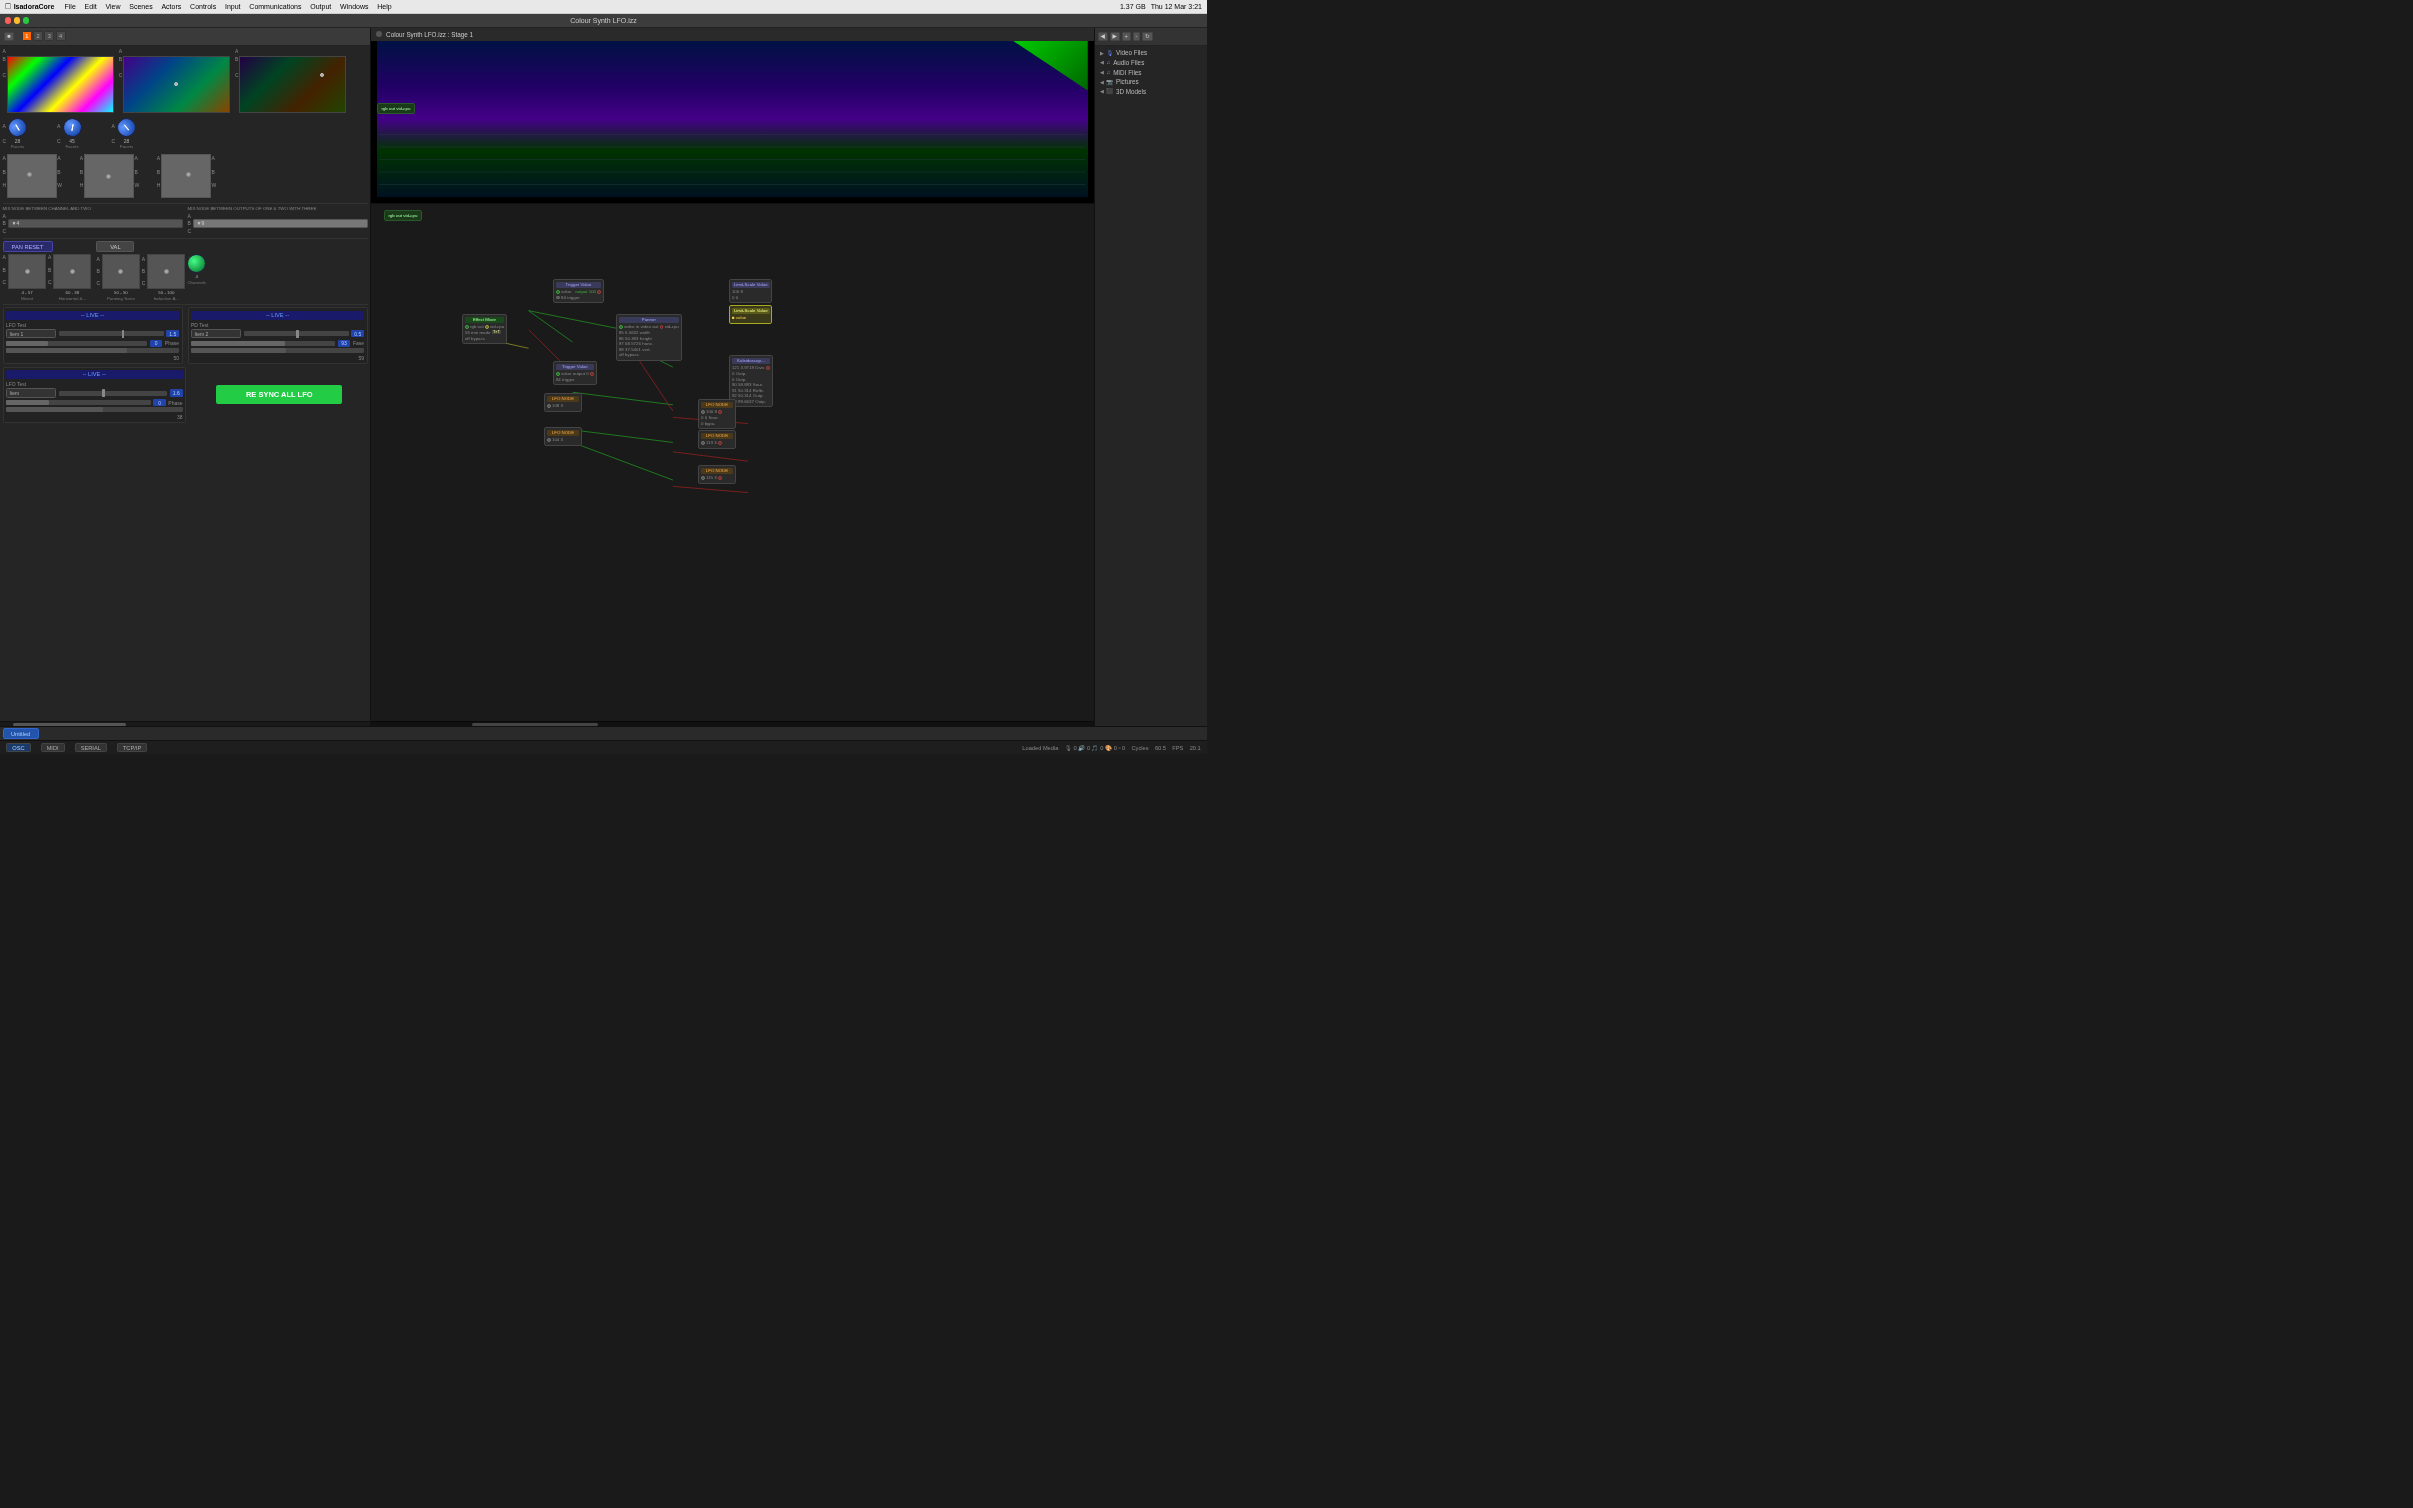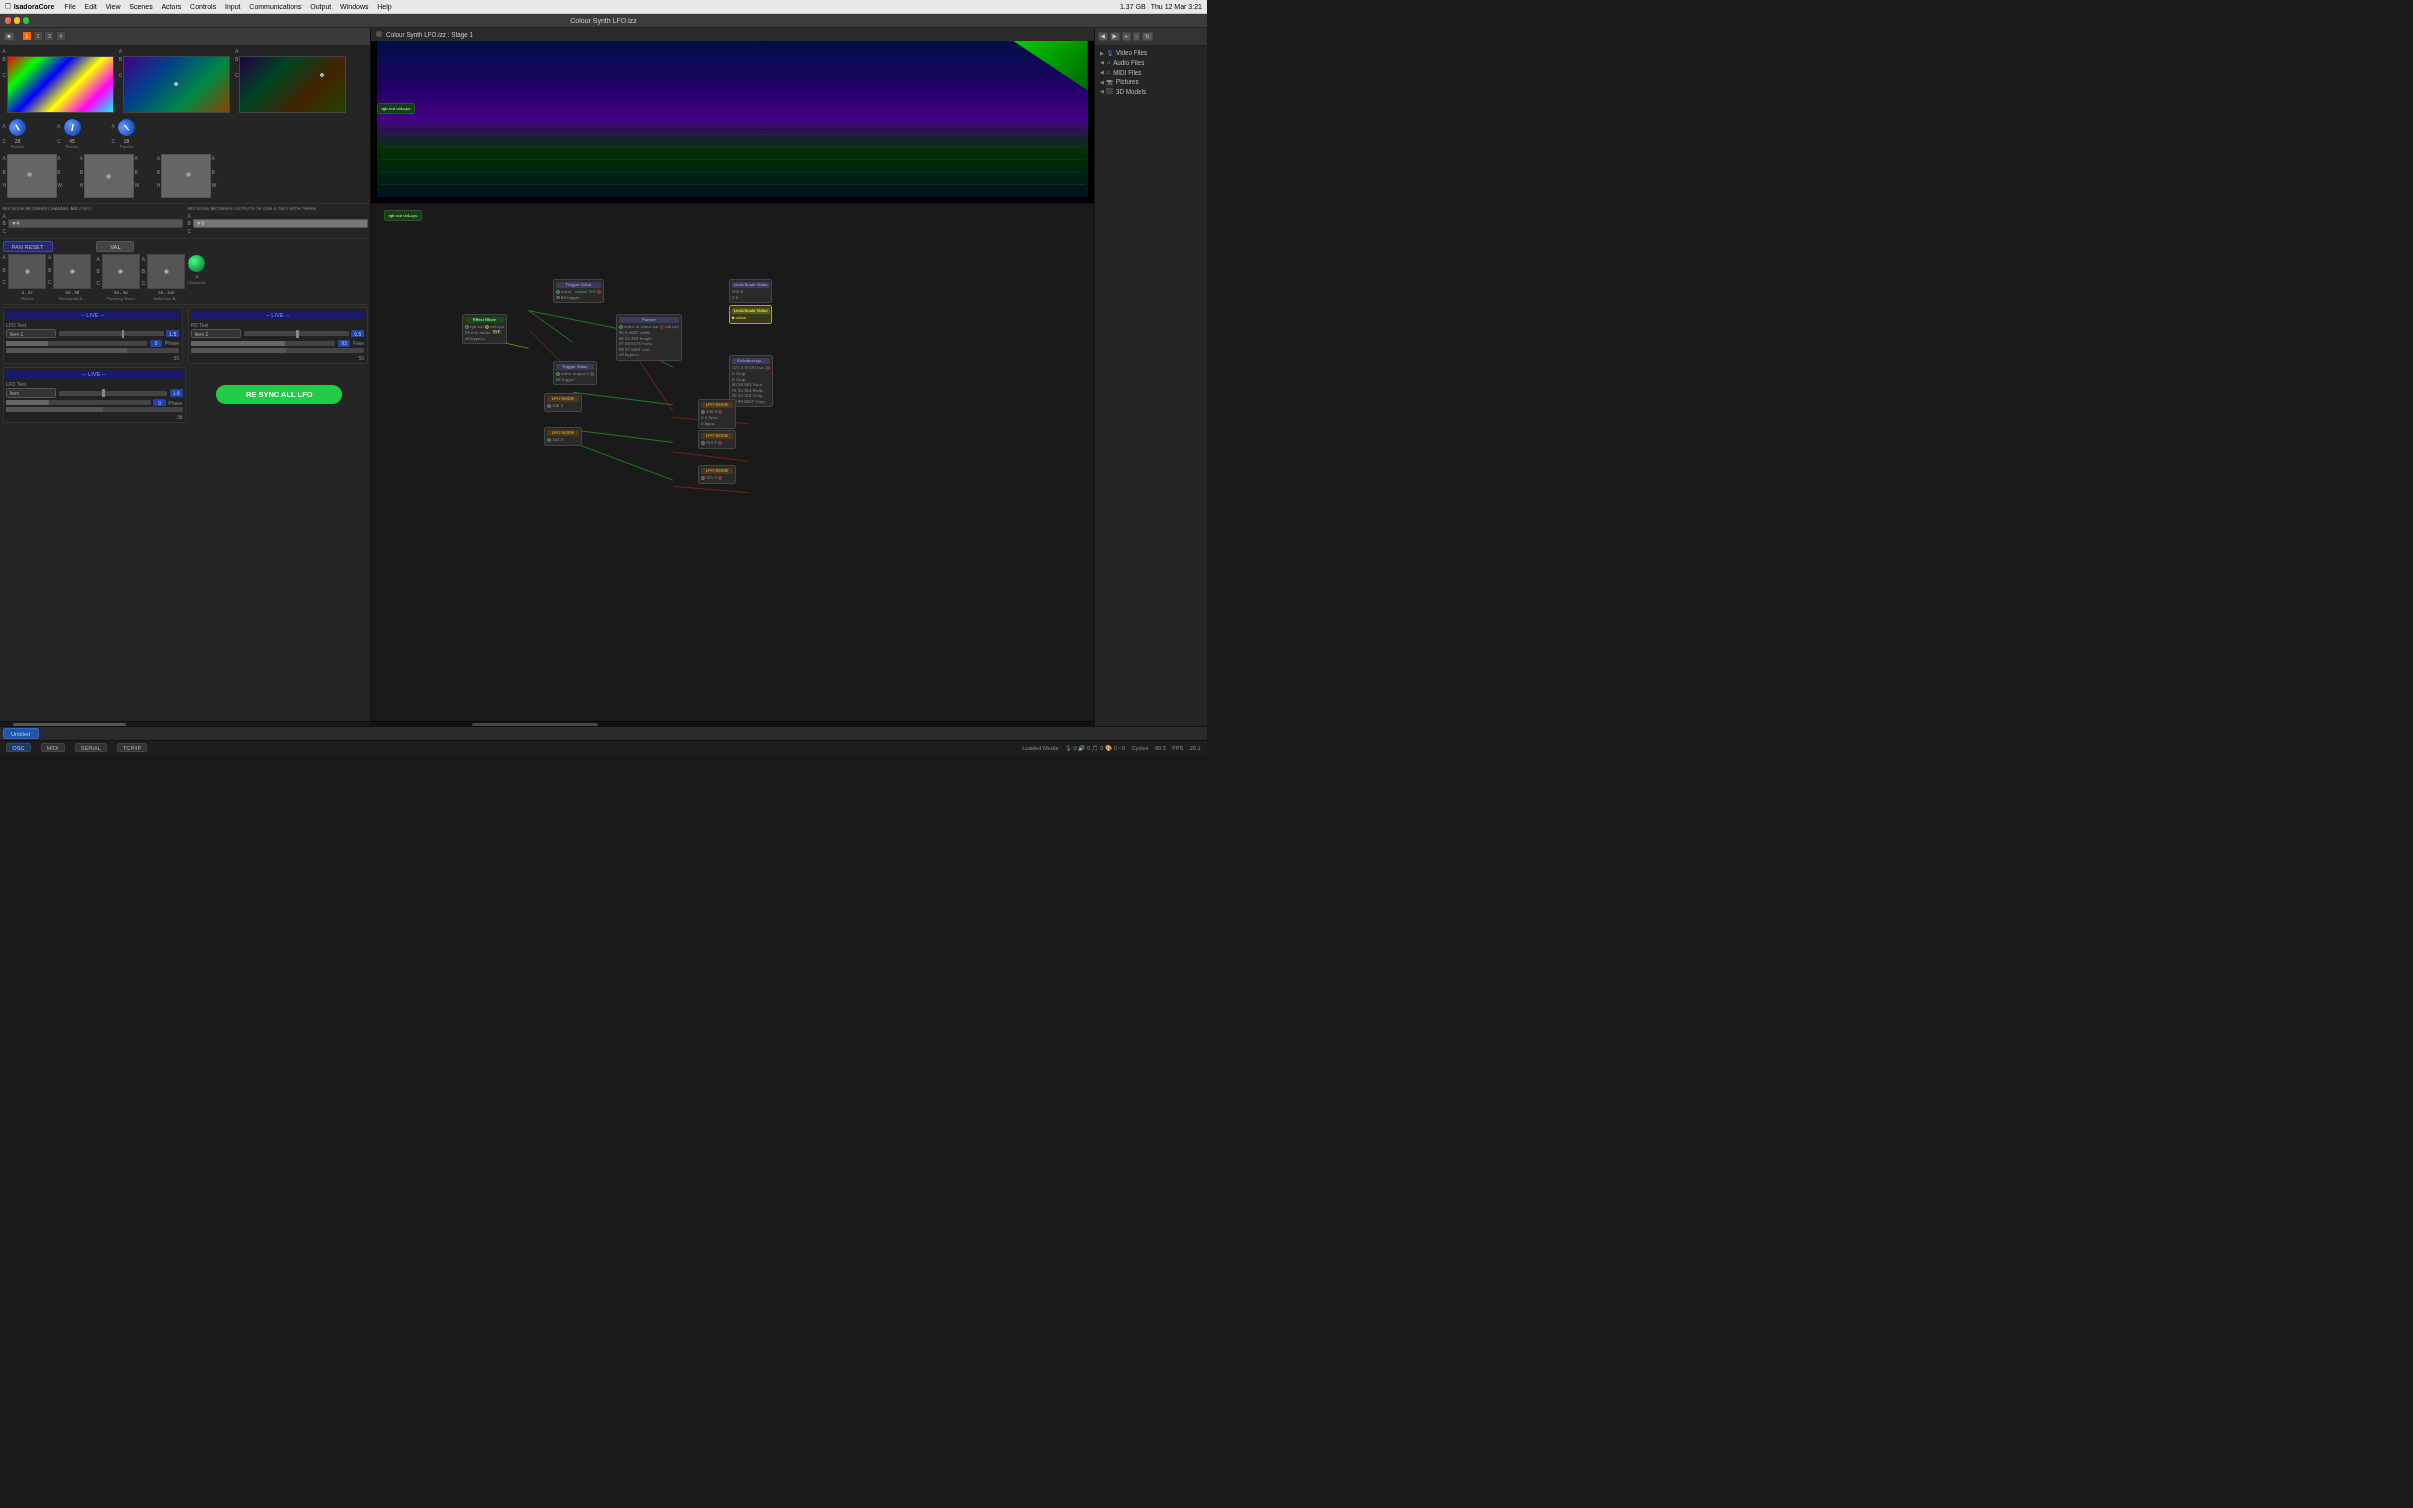--- a/index.html
+++ b/index.html
@@ -334,21 +334,21 @@
       text-align: right;
     }
 
     
     .resync-btn {
       background: #22cc44;
       color: #fff;
       font-size: 7.5px;
       font-weight: bold;
       border: none;
-      border-radius: 9px;
+      border-radius: 2px;
       padding: 5px;
       cursor: pointer;
       text-align: center;
       width: 126px;
     }
 
     
     .right-panel {
       flex: 1;
       background: #1e1e1e;

